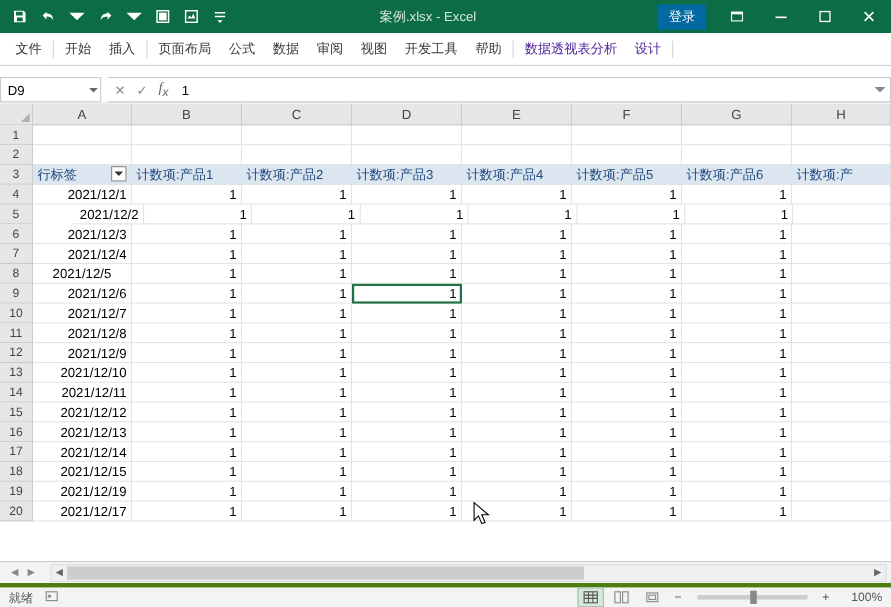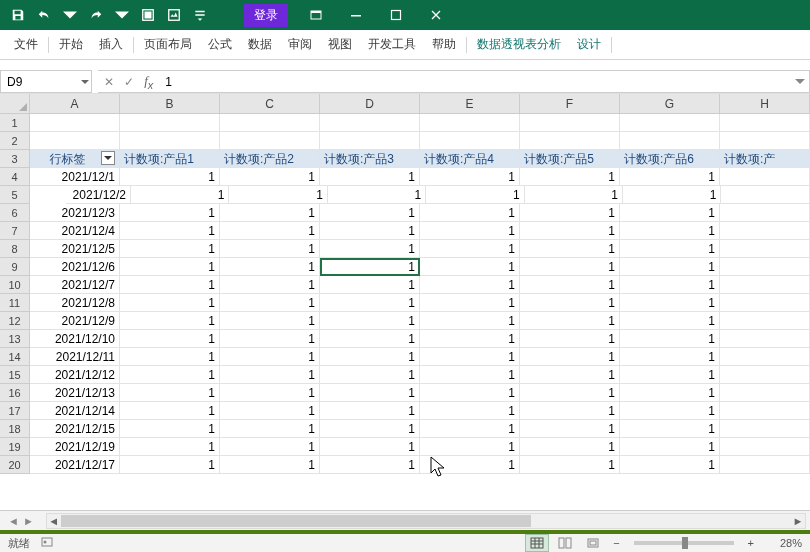--- a/index.html
+++ b/index.html
@@ -5,29 +5,29 @@
 * { box-sizing: border-box; margin: 0; padding: 0; font-family: "Microsoft YaHei", "Segoe UI", sans-serif; }
 body { width: 810px; height: 552px; overflow: hidden; background: #fff; position: relative; }
 
 
 .titlebar { height: 30px; background: #0c6c45; display: flex; align-items: center; color: #fff; font-size: 12px; }
 .qat { display: flex; align-items: center; gap: 2px; padding-left: 6px; }
 .qat-btn { width: 24px; height: 24px; display: flex; align-items: center; justify-content: center; cursor: pointer; }
 .qat-btn svg { width: 14px; height: 14px; }
 .title-center { flex: 1; text-align: center; font-size: 12px; color: #d9ead9; }
 .title-right { display: flex; align-items: center; gap: 0; }
-.login-btn { background: #6d28d9; padding: 3px 10px; font-size: 12px; margin-right: 8px; margin-left: 32px; }
+.login-btn { background: #0369a1; padding: 3px 10px; font-size: 12px; margin-right: 8px; margin-left: 32px; }
 .win-btn { width: 40px; height: 30px; display: flex; align-items: center; justify-content: center; cursor: pointer; }
 .win-btn svg { width: 12px; height: 12px; }
 
 
 .ribbon { height: 30px; background: #fff; border-bottom: 1px solid #d4d4d4; display: flex; align-items: center; padding: 0 6px; font-size: 12px; }
 .tab { padding: 0 8px; height: 16px; display: flex; align-items: center; cursor: pointer; color: #3a3a3a; white-space: nowrap; }
 .tab.file { color: #333; }
-.tab.context { color: #0f766e; }
+.tab.context { color: #4c1d95; }
 .tab-divider { width: 1px; height: 16px; background: #d4d4d4; margin: 0 2px; }
 .ribbon-right { margin-left: auto; display: flex; align-items: center; gap: 4px; }
 .bulb { width: 16px; height: 16px; }
 .share-btn { color: #217346; padding: 0 6px; }
 
 
 .formula-row { height: 24px; display: flex; align-items: stretch; border-bottom: 1px solid #e0e0e0; margin-top: 10px; }
 .name-box { width: 92px; border: 1px solid #ccc; display: flex; align-items: center; padding: 0 6px; font-size: 12px; position: relative; background: #fff; }
 .name-box input { border: none; width: 60px; font-size: 12px; outline: none; }
 .name-box .dd { position: absolute; right: 2px; }
@@ -123,20 +123,21 @@
           <path fill="#fff" d="M4 10l2-3 2 2 2-4 2 5H4z"></path>
         </svg>
       </div>
     <div class="qat-btn">
         <svg viewBox="0 0 12 12">
           <path stroke="#fff" stroke-width="1.2" fill="none" d="M2 3h8M2 6h8"></path>
           <path fill="#fff" d="M4 9l2 2 2-2z"></path>
         </svg>
       </div>
   </div>
+  <div class="title-center">案例.xlsx - Excel</div>
   <div class="title-right">
     <div class="login-btn">登录</div>
     <div class="win-btn">
         <svg viewBox="0 0 12 12">
           <rect x="1" y="2" width="10" height="8" fill="none" stroke="#fff"></rect>
           <rect x="1" y="2" width="10" height="2" fill="#fff"></rect>
         </svg>
       </div>
     <div class="win-btn">
         <svg viewBox="0 0 12 12">
@@ -246,21 +247,21 @@
         <div class="cell " style="width: 90px;"></div>
         <div class="cell " style="width: 100px;"></div>
         <div class="cell " style="width: 100px;"></div>
         <div class="cell " style="width: 100px;"></div>
         <div class="cell " style="width: 100px;"></div>
         <div class="cell " style="width: 100px;"></div>
         <div class="cell " style="width: 100px;"></div>
         <div class="cell " style="width: 90px;"></div>
       </div>
       <div class="row">
-        <div class="cell hdr" style="width: 90px; text-align: center;"><span>行标签</span><span class="filter-btn">
+        <div class="cell hdr" style="width: 90px;"><span>行标签</span><span class="filter-btn">
             <svg viewBox="0 0 8 8">
               <path fill="#333" d="M0 2l4 4 4-4z"></path>
             </svg>
           </span></div>
         <div class="cell hdr" style="width: 100px;">计数项:产品1</div>
         <div class="cell hdr" style="width: 100px;">计数项:产品2</div>
         <div class="cell hdr" style="width: 100px;">计数项:产品3</div>
         <div class="cell hdr" style="width: 100px;">计数项:产品4</div>
         <div class="cell hdr" style="width: 100px;">计数项:产品5</div>
         <div class="cell hdr" style="width: 100px;">计数项:产品6</div>
@@ -300,21 +301,21 @@
         <div class="cell date" style="width: 90px;">2021/12/4</div>
         <div class="cell num" style="width: 100px;">1</div>
         <div class="cell num" style="width: 100px;">1</div>
         <div class="cell num" style="width: 100px;">1</div>
         <div class="cell num" style="width: 100px;">1</div>
         <div class="cell num" style="width: 100px;">1</div>
         <div class="cell num" style="width: 100px;">1</div>
         <div class="cell " style="width: 90px;"></div>
       </div>
       <div class="row">
-        <div class="cell date" style="width: 90px;">2021/12/5</div>
+        <div class="cell date" style="width: 90px; text-align: center;">2021/12/5</div>
         <div class="cell num" style="width: 100px;">1</div>
         <div class="cell num" style="width: 100px;">1</div>
         <div class="cell num" style="width: 100px;">1</div>
         <div class="cell num" style="width: 100px;">1</div>
         <div class="cell num" style="width: 100px;">1</div>
         <div class="cell num" style="width: 100px;">1</div>
         <div class="cell " style="width: 90px;"></div>
       </div>
       <div class="row">
         <div class="cell date" style="width: 90px;">2021/12/6</div>
@@ -479,19 +480,19 @@
         <svg width="14" height="12" viewBox="0 0 14 12">
           <rect x="2" y="2" width="10" height="8" fill="none" stroke="#888"></rect>
           <rect x="4" y="4" width="6" height="4" fill="none" stroke="#888"></rect>
         </svg>
       </div>
     <span class="zoom-btn">−</span>
     <div class="zoom-slider">
         <div class="zoom-thumb"></div>
       </div>
     <span class="zoom-btn">+</span>
-    <span style="min-width:40px;text-align:right">28%</span>
+    <span style="min-width:40px;text-align:right">100%</span>
   </div>
 </div>
 
 <svg class="cursor" width="18" height="24" viewBox="0 0 18 24">
     <path fill="#fff" stroke="#000" stroke-width="1" d="M1 1l0 16 4-4 3 7 3-1-3-7 6 0z"></path>
   </svg>
 
 </body></html>

